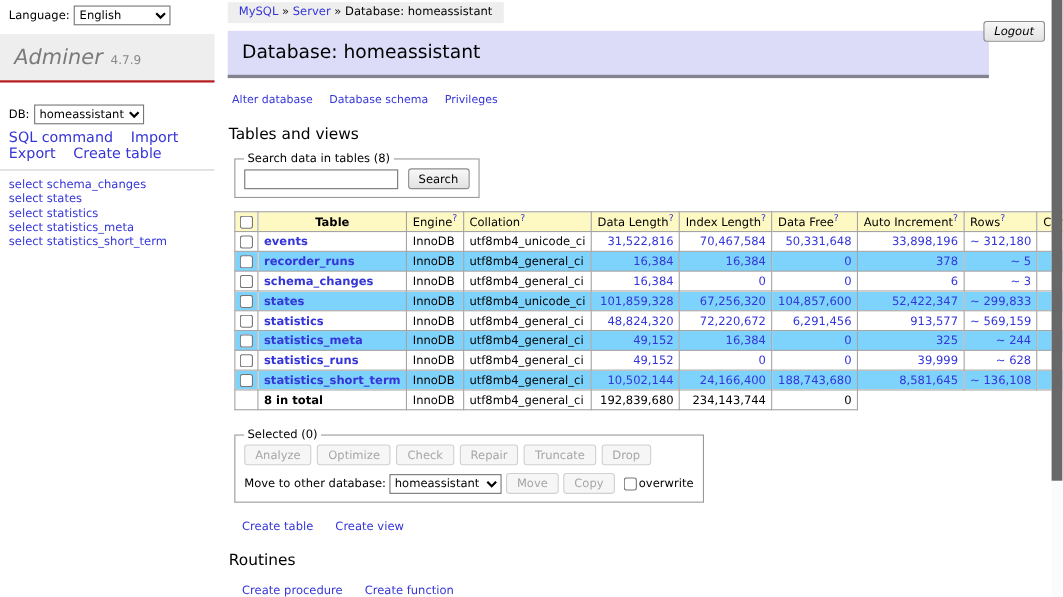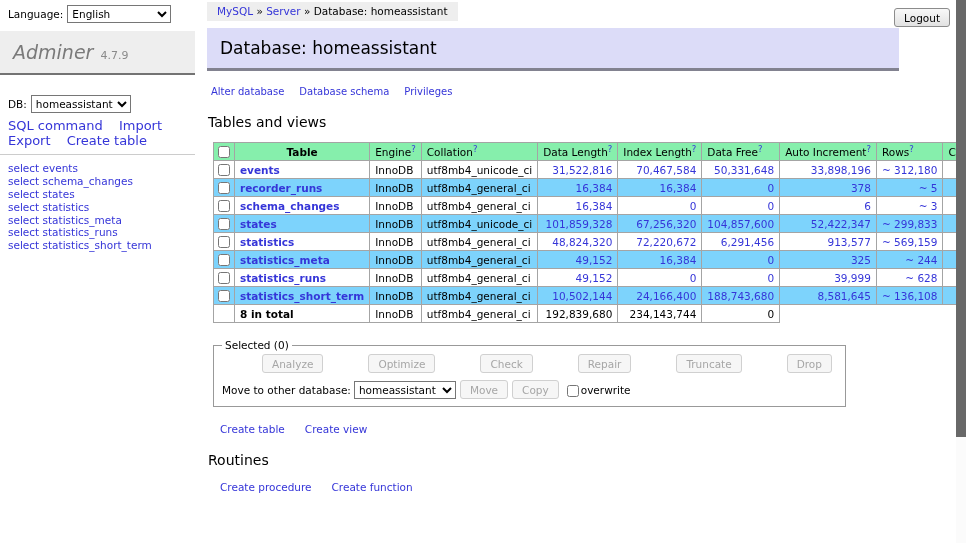--- a/index.html
+++ b/index.html
@@ -18,65 +18,65 @@
     font-family:inherit; font-size:10.5px; height:19px; padding:1px 9px;
     border:1px solid #8c8c8c; border-radius:3px; color:#000;
     background:linear-gradient(#f8f8f8,#e2e2e2); cursor:pointer;
   }
   button:disabled { color:#a6a6a6; border-color:#d0d0d0; background:#f6f6f6; }
   input[type=checkbox] { width:12px; height:12px; margin:2px; vertical-align:middle; }
 
   
   #sidebar { position:absolute; left:0; top:0; width:195px; }
   .lang-row { margin:5px 0 0 8px; font-size:10.5px; }
-  .lang-row select { width:104px; margin-left:4px; }
+  .lang-row select { width:88px; margin-left:4px; }
   h1.logo {
-    margin:8px 0 0; background:#eeeeee; border-bottom:2px solid #737373;
+    margin:8px 0 0; background:#eeeeee; border-bottom:2px solid #b91c1c;
     padding:8px 0 9px 13px; font-weight:normal;
   }
   .app-name { font-style:italic; font-size:19px; color:#7a7a7a; }
   .app-ver { font-size:11px; color:#8a8a8a; }
   .db-row { margin:20px 0 0 8px; font-size:10.5px; }
   .db-row select { width:100px; margin-left:4px; }
   .cmd-links { margin:5px 0 0 8px; width:168px; font-size:13px; line-height:1.17; }
   .cmd-links a { margin-right:12px; }
   .sep { border:none; border-top:1px solid #ccc; margin:6px 0 0; }
   .select-links { list-style:none; margin:7px 0 0; padding:0 0 0 8px; font-size:10.5px; line-height:1.22; }
 
   
   #main { position:absolute; left:207px; top:0; width:743px; }
   .crumb-wrap { height:21px; }
   .breadcrumb { display:inline-block; background:#eeeeee; margin-top:2px; padding:3px 10px 4px; font-size:10.5px; }
-  .logout { position:absolute; top:8px; right:0; }
+  .logout { position:absolute; top:19px; right:0;font-style:italic; }
   h2.page-title {
     margin:7px 51px 0 0; background:#dcdcf8; border-bottom:3px solid #828290;
     padding:10px 0 10px 13px; font-size:17px; font-weight:normal;
   }
   .db-actions { margin:15px 0 0 4px; font-size:10px; }
   .db-actions a { margin-right:15px; }
   h3 { margin:17px 0 0 1px; font-size:14px; font-weight:normal; }
   fieldset { display:inline-block; border:1px solid #999; margin:8px 0 0 6px; padding:3px 8px 7px; border-radius:0; }
   legend { font-size:10.5px; padding:0 3px; }
   .search-fs input[type=text] { width:140px; height:18px; border:1px solid #767676; font-size:10.5px; padding:1px 3px; vertical-align:middle; }
   .search-fs button { margin-left:5px; vertical-align:middle; }
 
   table { border-collapse:collapse; table-layout:fixed; margin:12px 0 0 6px; font-size:10.5px; }
   td,th { border:1px solid #a4a4a4; padding:1px 5px; height:18px; overflow:hidden; white-space:nowrap; }
-  thead th { background:#86efac; font-weight:normal; text-align:left; }
+  thead th { background:#fef9c3; font-weight:normal; text-align:left; }
   th.col-table { text-align:center; font-weight:bold; }
   th.col-check, td.cell-check { padding:0 2px; text-align:center; }
   sup.help { font-size:8.5px; line-height:0; }
   td.num { text-align:right; }
   tr.alt td { background:#7dd3fc; }
   td.name a { font-weight:bold; }
   tr.total td { background:#fff; }
   tr.total td.name-plain { font-weight:bold; }
 
   .selected-fs { margin-top:16px; }
-  .op-row button { margin-right:5px;margin-left:40px; }
+  .op-row button { margin-right:5px; }
   .move-row { margin-top:7px; font-size:10.5px; }
   .move-row select { width:102px; margin-left:3px; }
   .move-row button { margin-left:4px; }
   .move-row label.ovr { margin-left:6px; }
   .link-row { margin:16px 0 0 13px; font-size:10.5px; }
   .link-row a { margin-right:20px; }
   .routine-links { margin-top:13px; }
 
   
   .scrollbar { position:absolute; right:0; top:0; width:10px; height:543px; background:#fbfbfb; }
@@ -92,38 +92,41 @@
   <h1 class="logo">
     <span class="app-name">Adminer</span>
     <span class="app-ver">4.7.9</span>
   </h1>
   <div class="db-row">
     <label>DB:</label><select><option>homeassistant</option></select>
   </div>
   <p class="cmd-links" id="cmd-links"><a>SQL command</a> <a>Import</a> <a>Export</a> <a>Create table</a> </p>
   <hr class="sep">
   <ul class="select-links" id="select-links">
-      <li><a>select events</a></li>
       <li><a>select schema_changes</a></li>
       <li><a>select states</a></li>
       <li><a>select statistics</a></li>
       <li><a>select statistics_meta</a></li>
-      <li><a>select statistics_runs</a></li>
       <li><a>select statistics_short_term</a></li>
     </ul>
 </div>
 
 <div id="main">
   <div class="crumb-wrap">
     <span class="breadcrumb" id="breadcrumb"><a>MySQL</a> » <a>Server</a> » <span>Database: homeassistant</span></span>
     <button class="logout">Logout</button>
   </div>
   <h2 class="page-title">Database: homeassistant</h2>
   <p class="db-actions" id="db-actions"><a>Alter database</a><a>Database schema</a><a>Privileges</a></p>
   <h3>Tables and views</h3>
+  <fieldset class="search-fs">
+    <legend>Search data in tables (8)</legend>
+    <input type="text" value="" style="">
+    <button>Search</button>
+  </fieldset>
   <table id="tables-table">
       <colgroup>
         <col style="width: 20px;">
         <col style="width: 118px;">
         <col style="width: 46px;">
         <col style="width: 94px;">
         <col style="width: 71px;">
         <col style="width: 70px;">
         <col style="width: 65px;">
         <col style="width: 79px;">

